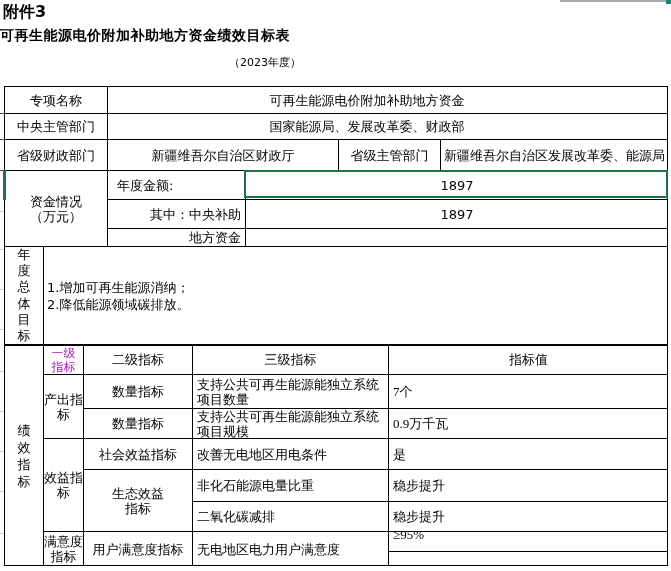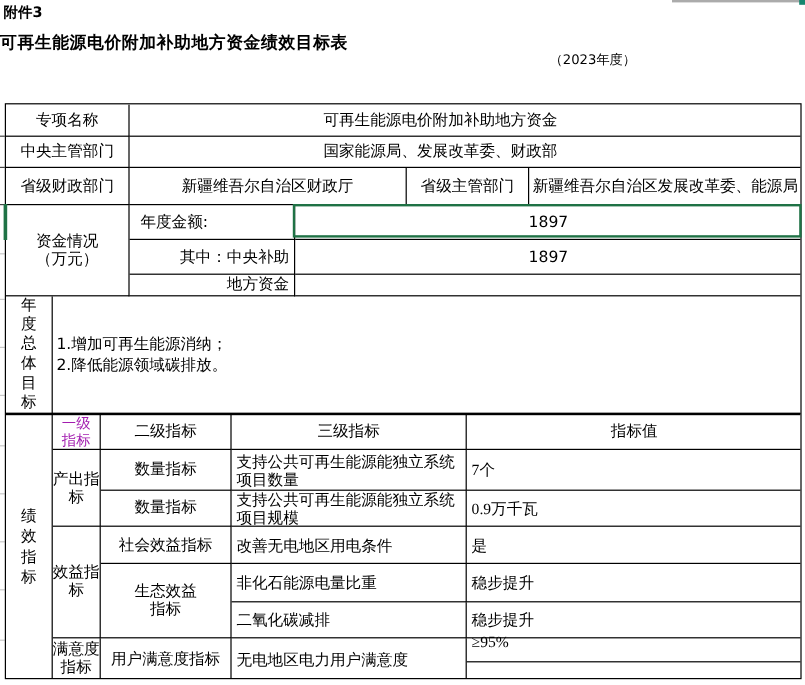--- a/index.html
+++ b/index.html
@@ -1,21 +1,21 @@
 <!DOCTYPE html>
 <html><head>
 <meta charset="utf-8">
 <style>
   html,body{margin:0;padding:0;background:#fff;}
   .screen{position:relative;width:671px;height:571px;background:#fff;overflow:hidden;
           font-family:"DejaVu Sans",sans-serif;color:#000;}
-  .attach{position:absolute;left:3px;top:2px;font-size:12px;font-weight:bold;}
+  .attach{position:absolute;left:3px;top:2px;font-size:16px;font-weight:bold;}
   .title{position:absolute;left:0;top:27px;width:530px;text-align:left;
          font-size:14px;font-weight:bold;letter-spacing:0.5px;}
-  .subtitle{position:absolute;left:0;top:42px;width:530px;text-align:right;font-size:11px;}
+  .subtitle{position:absolute;left:0;top:55px;width:530px;text-align:center;font-size:11px;}
   .topline{position:absolute;left:560px;top:0;width:111px;height:2px;background:#ABABAB;}
   .cornerdot{position:absolute;left:666px;top:0;width:5px;height:4px;background:#17866F;}
   .tick{position:absolute;left:0;width:4px;height:1px;background:#C9C9C9;}
   .tick.dark{background:#444;}
   .rowind{position:absolute;left:3px;top:170px;width:3px;height:30px;background:#1F7245;z-index:6;}
 
   .table{position:absolute;left:4px;top:86px;width:664px;height:480px;
          border:1px solid #000;box-sizing:border-box;overflow:hidden;}
   .cell{position:absolute;box-sizing:border-box;border-right:1px solid #000;border-bottom:1px solid #000;
         display:flex;align-items:center;justify-content:center;text-align:center;

